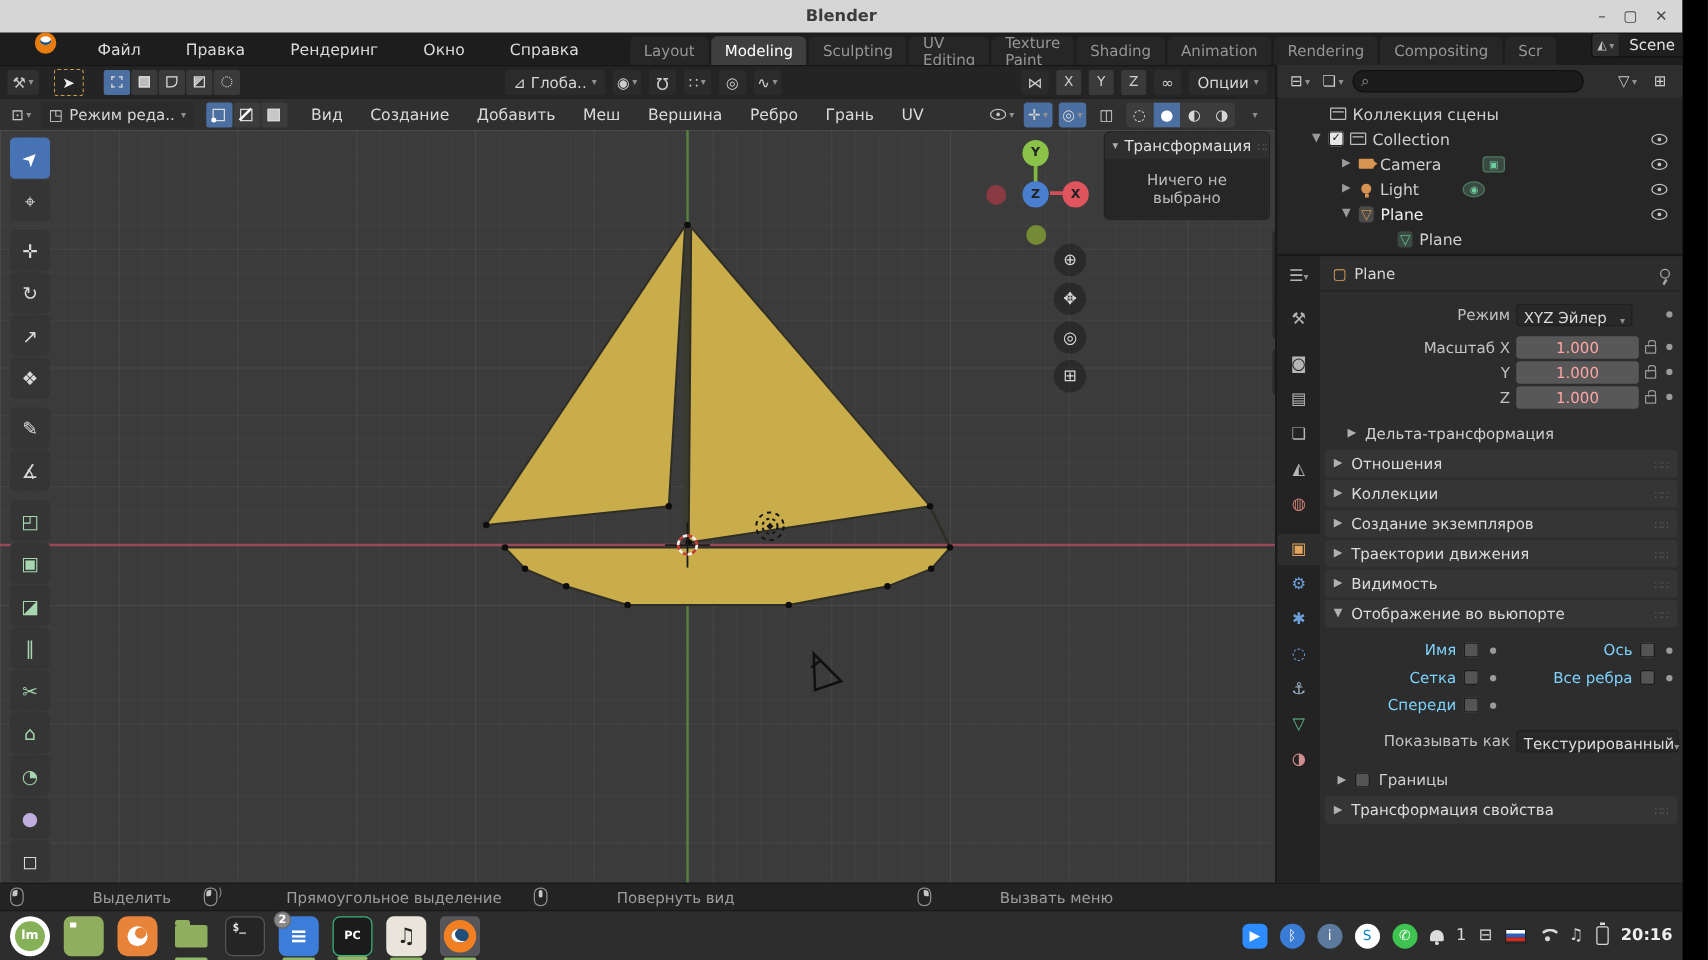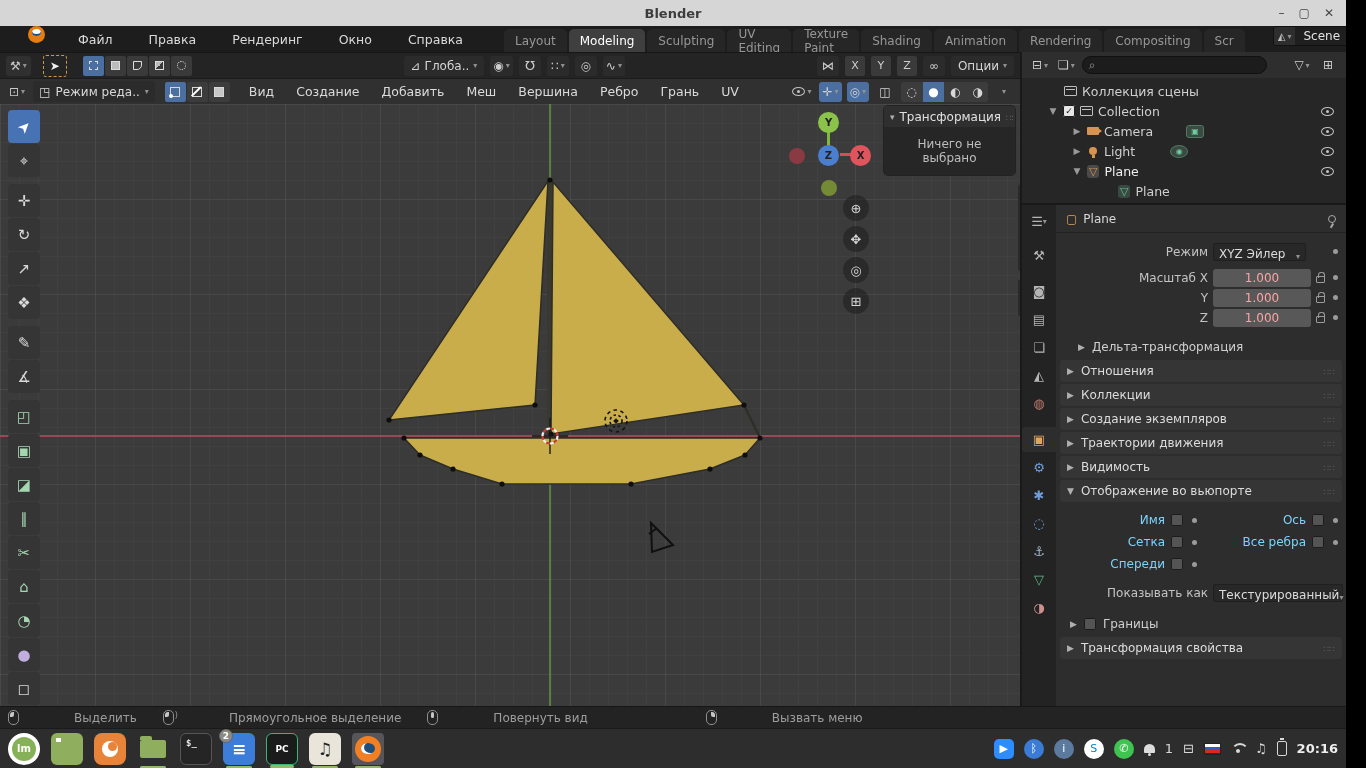--- a/index.html
+++ b/index.html
@@ -155,21 +155,21 @@
   .cbgrid{display:flex;margin:2px 8px 2px 0;height:20px;align-items:center;}
   .cbgrid .half{flex:1;display:flex;align-items:center;justify-content:flex-end;gap:6px;}
   .cbgrid .lab{color:#7dd3fc;}
   .swatch{height:18px;border-radius:3px;background:linear-gradient(#f8cb3a,#efb81a);flex:1;}
   .pin{width:8px;height:8px;border:1.5px solid #a8a8a8;border-radius:50%;position:relative;margin-left:auto;flex:none;}
   .pin::after{content:"";position:absolute;left:2px;top:7px;width:1.5px;height:5px;background:#a8a8a8;transform:rotate(30deg);}
 
   
   .statusbar{height:22px;background:#232323;border-top:1px solid #161616;display:flex;align-items:center;padding:0 8px;color:#9d9d9d;font-size:12px;}
   .hint{display:flex;align-items:flex-end;margin-right:26px;gap:48px;}
-  .hint.h4{margin-left:92px;}
+  .hint.h4{margin-left:120px;}
   .mouse{display:inline-block;width:11px;height:15px;border:1px solid #8f8f8f;border-radius:5px;position:relative;margin-right:7px;flex:none;}
   .mouse i{position:absolute;background:#c6c6c6;}
   .m-left i{left:1px;top:1px;width:4px;height:5px;border-radius:3px 0 2px 0;}
   .m-mid i{left:3px;top:1px;width:3px;height:6px;border-radius:2px;}
   .m-right i{right:1px;top:1px;width:4px;height:5px;border-radius:0 3px 0 2px;}
   .m-drag::after{content:")";position:absolute;right:-5px;top:-1px;color:#8f8f8f;font-size:9px;}
   .stats{margin-left:auto;color:#9d9d9d;}
 
   
   .taskbar{height:40px;background:#2d2d2d;border-top:1px solid #1a1a1a;display:flex;align-items:center;padding:0 8px;gap:11px;}

